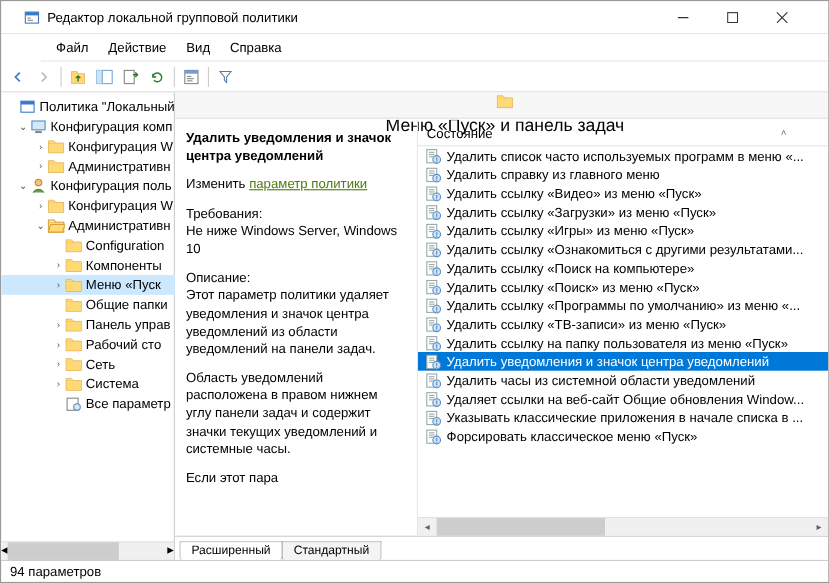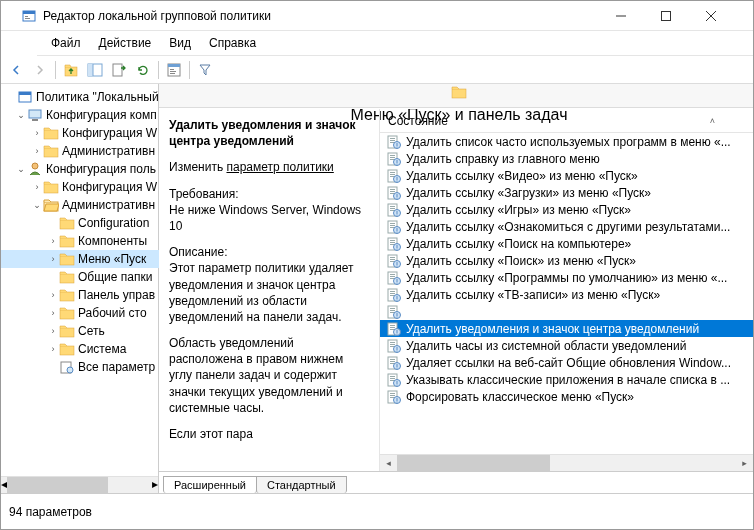--- a/index.html
+++ b/index.html
@@ -21,38 +21,38 @@
 .tree-item .ficon { width: 16px; height: 16px; margin-right: 3px; display: inline-flex; align-items: center; justify-content: center; }
 .folder { fill: #ffd976; stroke: #d9a23b; stroke-width: 0.5; }
 .tree-item.sel { background: #cce8ff; }
 .tree-item.sel .label { background: #cce8ff; }
 .indent1 { padding-left: 14px; } .indent2 { padding-left: 30px; } .indent3 { padding-left: 46px; }
 .right { flex: 1; display: flex; flex-direction: column; overflow: hidden; }
 .header { height: 24px; background: #f7f7f7; border-bottom: 1px solid #dcdcdc; display: flex; align-items: center; padding-left: 6px; gap: 6px; font-size: 16px; flex-direction: column; }
 .content { flex: 1; display: flex; overflow: hidden; border-top: 1px solid #fff; }
 .desc { width: 220px; padding: 8px 10px; font-size: 12px; line-height: 1.35; overflow: hidden; }
 .desc h4 { font-size: 12px; font-weight: bold; margin-bottom: 10px; }
-.desc a { color: #000000; text-decoration: underline; }
+.desc a { color: #4d7c0f; text-decoration: underline; }
 .desc p { margin-bottom: 10px; }
 .list-wrap { flex: 1; display: flex; flex-direction: column; border-left: 1px solid #e5e5e5; overflow: hidden; justify-content: center; }
 .colhead { display: flex; align-items: center; height: 24px; border-bottom: 1px solid #e5e5e5; padding: 0 8px; font-size: 12px; justify-content: space-between; }
 .colhead .sortarrow { font-size: 9px; color: #666; margin-right: 30px; }
 .list { flex: 1; overflow: auto; }
 .li { display: flex; align-items: center; height: 17px; padding: 0 6px; font-size: 12px; white-space: nowrap; }
 .li.sel { background: #0078d7; color: #fff; }
 .li .picon { width: 16px; height: 16px; margin-right: 4px; flex-shrink: 0; }
 .hscroll { height: 17px; background: #f0f0f0; border-top: 1px solid #e1e1e1; display: flex; align-items: center; }
 .hscroll .arrow { width: 17px; height: 17px; display: flex; align-items: center; justify-content: center; color: #606060; font-size: 9px; }
 .hscroll .track { flex: 1; height: 17px; position: relative; }
 .hscroll .thumb { position: absolute; left: 0; width: 45%; height: 100%; background: #cdcdcd; }
 .tabs { height: 22px; display: flex; align-items: flex-end; padding-left: 4px; border-top: 1px solid #ccc; background: #fff; font-size: 11px; }
 .tab { padding: 2px 10px; border: 1px solid #aaa; border-bottom: none; background: #fff; border-radius: 0 0 3px 3px; margin-right: -1px; position: relative; top: 0px; }
 .tab.active { background: #fff; z-index: 2; }
 .tab.inactive { background: #f4f4f4; }
-.status { height: 36px; border-top: 1px solid #ccc; padding: 3px 8px; font-size: 12px; display: flex; align-items: center; }
+.status { height: 20px; border-top: 1px solid #ccc; padding: 3px 8px; font-size: 12px; display: flex; align-items: center; }
 .tree-hscroll { height: 17px; background: #f0f0f0; border-top: 1px solid #e1e1e1; display: flex; }
 svg { display: block; }
 </style>
 </head>
 <body>
 
 <div class="titlebar">
   <span class="icon">
     <svg width="16" height="16">
         <rect x="2" y="3" width="12" height="10" fill="#fff" stroke="#3a7bc8"></rect>
@@ -490,20 +490,21 @@
                 <svg width="16" height="16">
                   <rect x="2" y="2" width="9" height="12" fill="#fff" stroke="#9aa"></rect>
                   <rect x="4" y="4" width="5" height="1" fill="#9aa"></rect>
                   <rect x="4" y="6" width="5" height="1" fill="#9aa"></rect>
                   <rect x="4" y="8" width="5" height="1" fill="#9aa"></rect>
                   <circle cx="11" cy="11" r="3.5" fill="#cfe3f6" stroke="#5a8cc4"></circle>
                   <rect x="10.5" y="9" width="1" height="3" fill="#5a8cc4"></rect>
                   <rect x="10.5" y="12.5" width="1" height="1" fill="#5a8cc4"></rect>
                 </svg>
               </span>
+              <span>Удалить ссылку на папку пользователя из меню «Пуск»</span>
             </div>
             <div class="li sel">
               <span class="picon">
                 <svg width="16" height="16">
                   <rect x="2" y="2" width="9" height="12" fill="#fff" stroke="#9aa"></rect>
                   <rect x="4" y="4" width="5" height="1" fill="#9aa"></rect>
                   <rect x="4" y="6" width="5" height="1" fill="#9aa"></rect>
                   <rect x="4" y="8" width="5" height="1" fill="#9aa"></rect>
                   <circle cx="11" cy="11" r="3.5" fill="#cfe3f6" stroke="#5a8cc4"></circle>
                   <rect x="10.5" y="9" width="1" height="3" fill="#5a8cc4"></rect>

